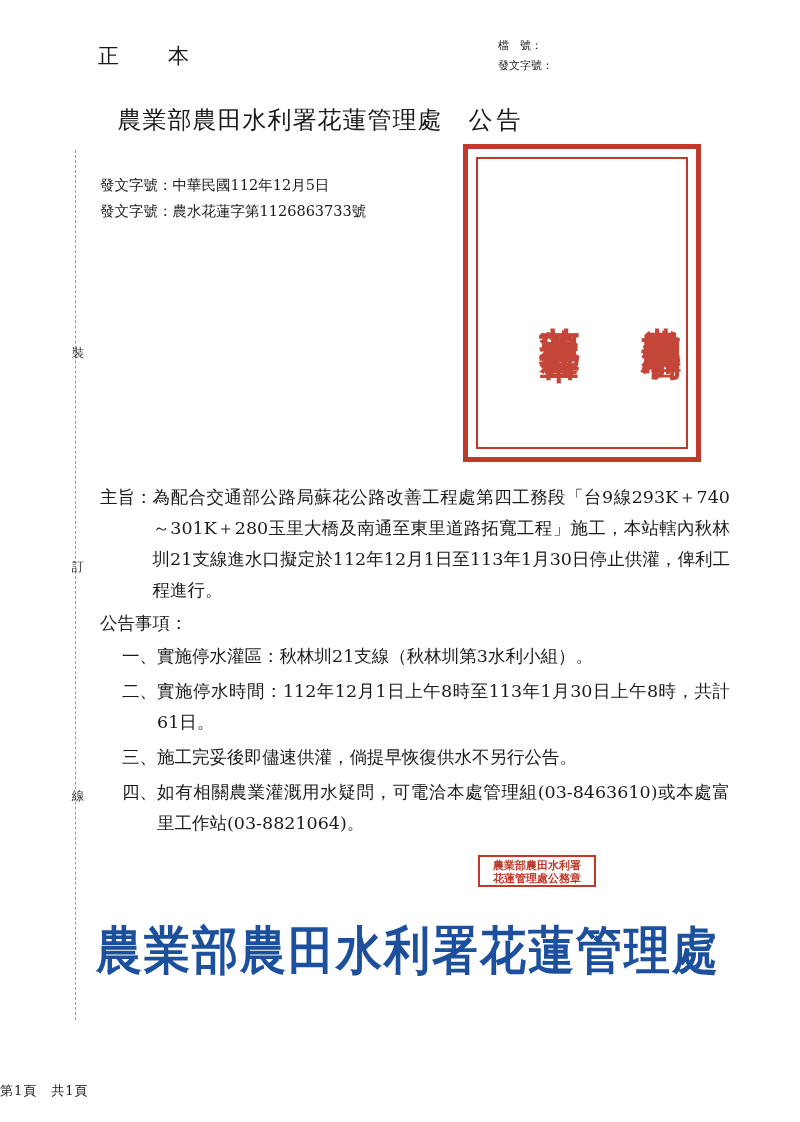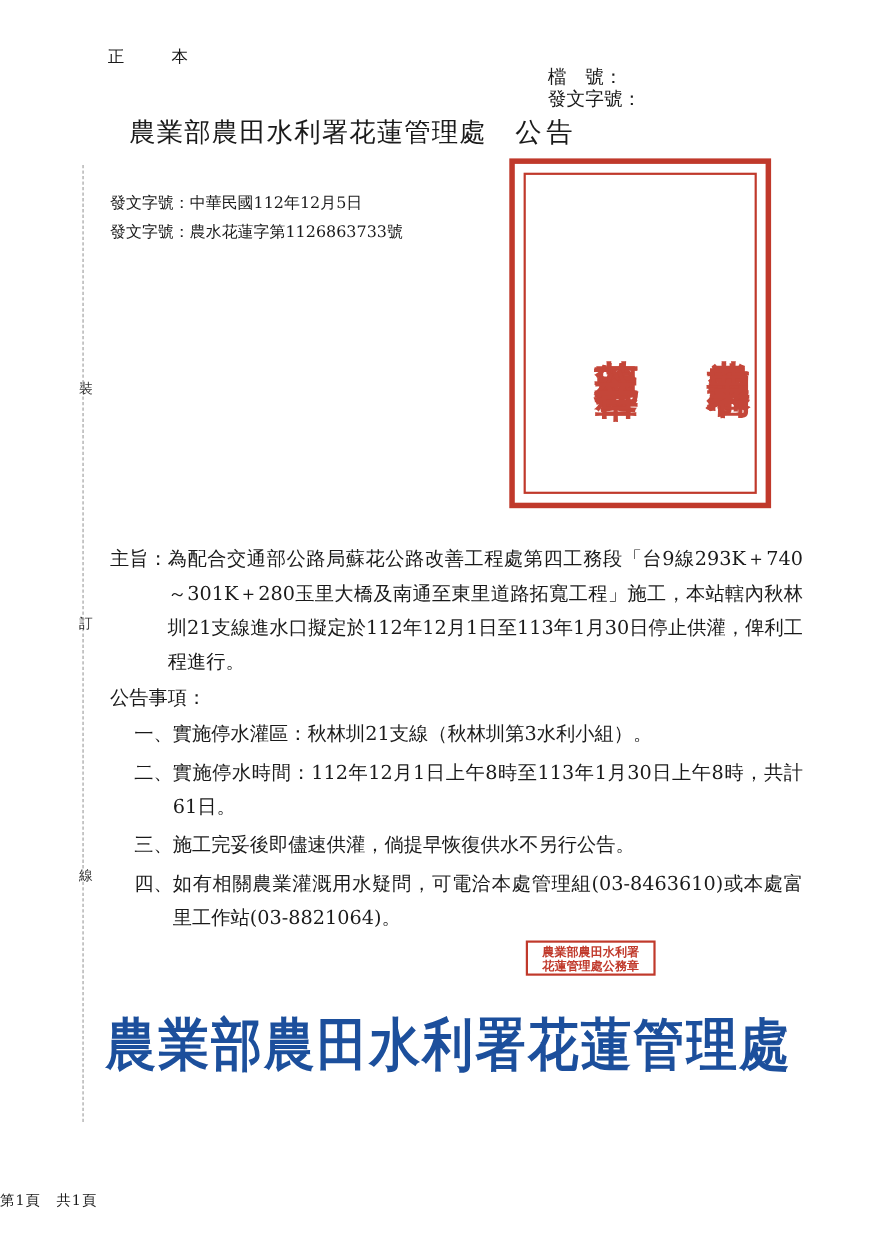--- a/index.html
+++ b/index.html
@@ -21,29 +21,29 @@
     left: 0; top: 0;
     width: 800px;
     height: 1122px;
   }
 
   
   .copy-mark {
     position: absolute;
     left: 98px;
     top: 42px;
-    font-size: 15px;
+    font-size: 21px;
     letter-spacing: 14px;
     font-family: "DejaVu Serif", "Liberation Serif", serif;
   }
   .archive-block {
     position: absolute;
     left: 498px;
-    top: 60px;
-    font-size: 17px;
+    top: 36px;
+    font-size: 11px;
     line-height: 20px;
   }
   .archive-line {
     white-space: nowrap;
   }
 
   
   .doc-title {
     position: absolute;
     left: 0;
@@ -103,21 +103,21 @@
     color: #c0392b;
     opacity: .93;
     flex: 1;
     display: block;
   }
 
   
   .body-block {
     position: absolute;
     left: 100px;
-    top: 494px;
+    top: 482px;
     width: 630px;
     font-size: 17.5px;
     line-height: 31px;
   }
   .para {
     display: flex;
     align-items: flex-start;
     margin-bottom: 2px;
   }
   .para .label {

